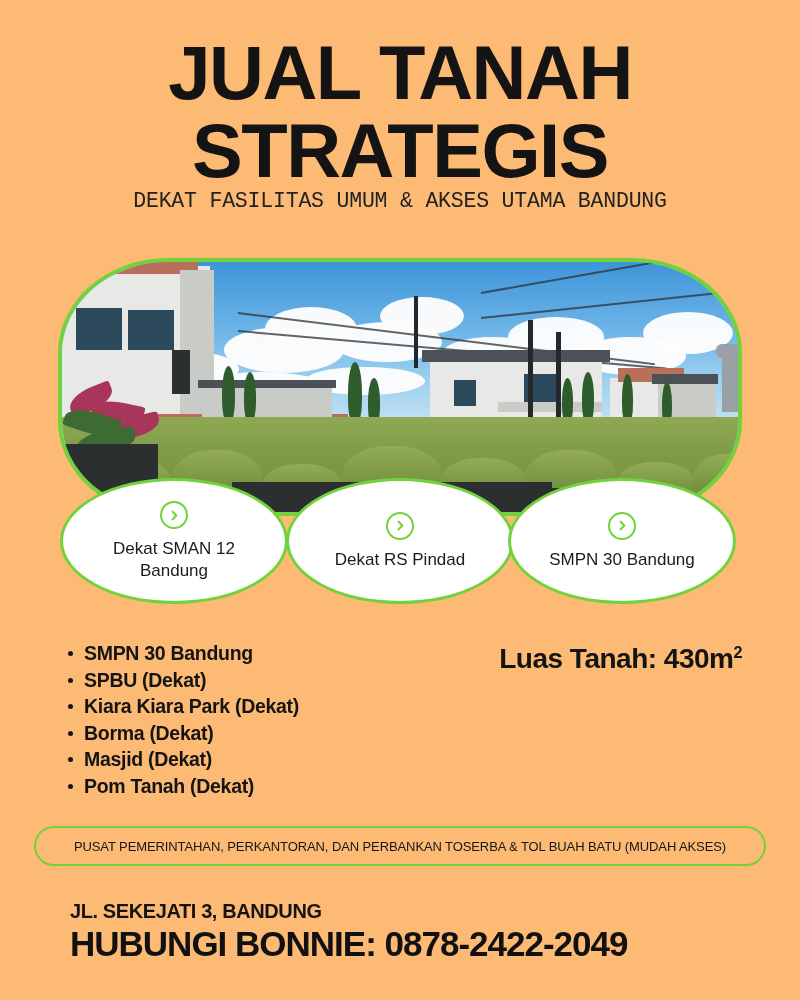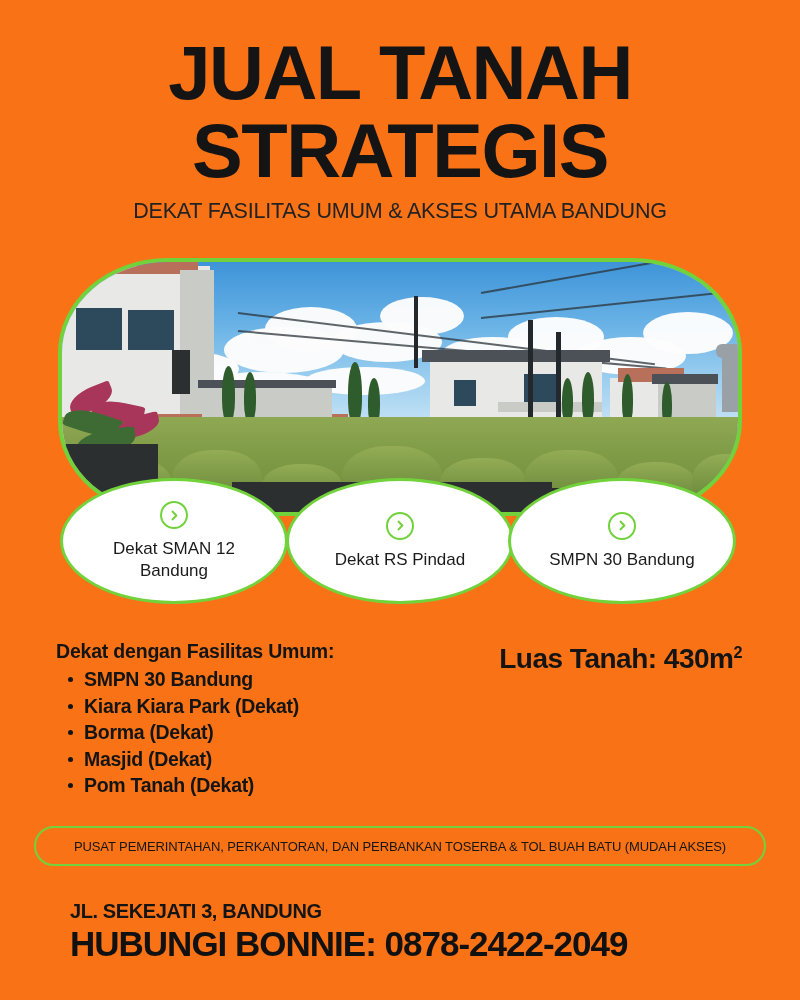--- a/index.html
+++ b/index.html
@@ -9,21 +9,21 @@
     height: 1000px;
     background: #f0f0ef;
     font-family: "Liberation Sans", sans-serif;
     overflow: hidden;
   }
 
   .poster {
     position: relative;
     width: 800px;
     height: 1000px;
-    background: #f97316;
+    background: #fdba74;
   }
 
   
   .headline-block {
     position: absolute;
     top: 36px;
     left: 0;
     width: 800px;
     text-align: center;
   }
@@ -33,22 +33,21 @@
     font-size: 76px;
     line-height: 0.98;
     letter-spacing: -1.5px;
     color: #141414;
     white-space: nowrap;
   }
   .headline-line.l2 {
     margin-top: 4px;
   }
   .subheadline {
-    margin-top: 10px;
-    font-family: Liberation Sans, sans-serif;
+    font-family: Liberation Mono, monospace;
     font-weight: 400;
     font-size: 21.5px;
     letter-spacing: -0.2px;
     color: #222222;
     white-space: nowrap;
   }
 
   
   .photo-frame {
     position: absolute;
@@ -413,23 +412,23 @@
       <span class="chev-circle">
         <svg width="13" height="13" viewBox="0 0 13 13" fill="none">
           <path d="M4.6 2.6 L8.3 6.5 L4.6 10.4" stroke="#72d23c" stroke-width="2.1" stroke-linecap="round" stroke-linejoin="round"></path>
         </svg>
       </span>
       <span class="oval-label">SMPN 30 Bandung</span>
     </div>
   </div>
 
   <div class="facilities">
-    <div class="fac-title">Dekat dengan Fasilitas Umum:</div>
     <ul class="fac-list">
       <li class="fac-item">SMPN 30 Bandung</li>
+      <li class="fac-item">SPBU (Dekat)</li>
       <li class="fac-item">Kiara Kiara Park (Dekat)</li>
       <li class="fac-item">Borma (Dekat)</li>
       <li class="fac-item">Masjid (Dekat)</li>
       <li class="fac-item">Pom Tanah (Dekat)</li>
     </ul>
   </div>
 
   <div class="specs">
     <div class="spec-line"><span>Luas Tanah: 430m</span><sup>2</sup></div>
   </div>

